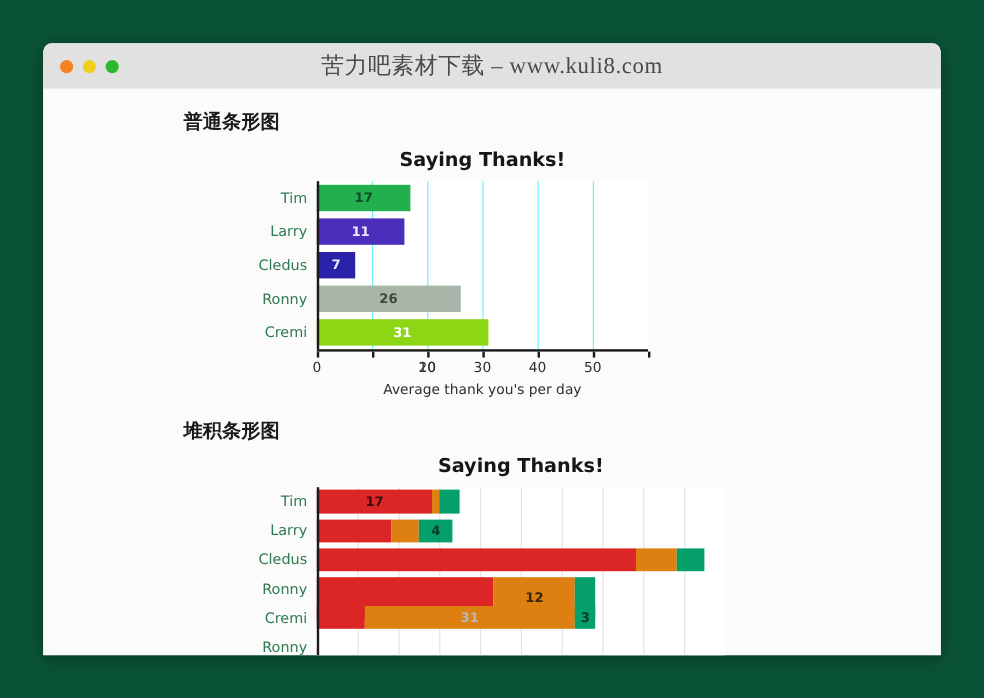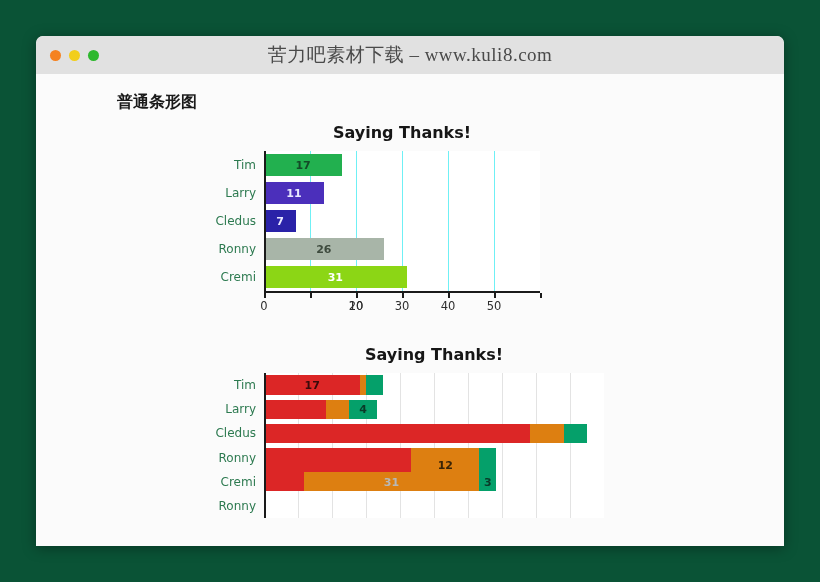--- a/index.html
+++ b/index.html
@@ -33,21 +33,21 @@
   #title-text {
     width: 100%; text-align: center;
     font-size: 19px; color: #4a4a4a;
     font-family: Liberation Serif, serif;
     letter-spacing: .5px;
   }
   #content { background: #fbfbfb; height: 472px; padding: 10px 0 0 0; position: relative; }
   .section-title {
     font-size: 16px; font-weight: bold; color: #1a1a1a;
     font-family: "DejaVu Sans", sans-serif;
-    margin-left: 81px;
+    margin-left: 117px;
   }
   .chart-wrap { position: relative; }
 
   .chart-title {
     text-align: center; font-weight: bold;
     font-family: "DejaVu Sans", sans-serif;
     color: #161616;
   }
   .plot { position: relative; }
   .gridline { position: absolute; top: 0; bottom: 0; width: 1px; }
@@ -103,21 +103,21 @@
           <div class="gridline" style="left: 92px; background: rgb(111, 240, 245);"></div>
           <div class="gridline" style="left: 138px; background: rgb(111, 240, 245);"></div>
           <div class="gridline" style="left: 184px; background: rgb(111, 240, 245);"></div>
           <div class="gridline" style="left: 230px; background: rgb(111, 240, 245);"></div>
           <div class="row" style="top: 2.8px; height: 22.4px; width: 276px;">
             <div class="bar" style="left: 0px; width: 78.2px; background: rgb(34, 176, 79);">
               <span class="bar-label" style="left: 50%; transform: translate(-50%, -50%); color: rgb(19, 74, 39);">17</span>
             </div>
           </div>
           <div class="row" style="top: 30.8px; height: 22.4px; width: 276px;">
-            <div class="bar" style="left: 0px; width: 60px; background: rgb(75, 47, 187);">
+            <div class="bar" style="left: 0px; width: 73px; background: rgb(75, 47, 187);">
               <span class="bar-label" style="left: 50%; transform: translate(-50%, -50%); color: rgb(232, 232, 255);">11</span>
             </div>
           </div>
           <div class="row" style="top: 58.8px; height: 22.4px; width: 276px;">
             <div class="bar" style="left: 0px; width: 32.2px; background: rgb(42, 34, 168);">
               <span class="bar-label" style="left: 50%; transform: translate(-50%, -50%); color: rgb(232, 232, 255);">7</span>
             </div>
           </div>
           <div class="row" style="top: 86.8px; height: 22.4px; width: 276px;">
             <div class="bar" style="left: 0px; width: 119.6px; background: rgb(168, 181, 168); padding-left: 28px;">
@@ -143,22 +143,24 @@
         <div class="xtick" style="left: 292px; top: 186px; margin-left: 28px;">10</div>
         <div class="tickmark" style="left: 320px; top: 180px;"></div>
         <div class="xtick" style="left: 320px; top: 186px;">20</div>
         <div class="tickmark" style="left: 366px; top: 180px;"></div>
         <div class="xtick" style="left: 366px; top: 186px;">30</div>
         <div class="tickmark" style="left: 412px; top: 180px;"></div>
         <div class="xtick" style="left: 412px; top: 186px;">40</div>
         <div class="tickmark" style="left: 458px; top: 180px;"></div>
         <div class="xtick" style="left: 458px; top: 186px;">50</div>
         <div class="tickmark" style="left: 504px; top: 180px;"></div>
+        <div class="xaxis-title" style="left: 228px; width: 276px; top: 204px;">Average thank you's per day</div>
       </div>
 
+    <div class="section-title" style="margin-top:12px;">堆积条形图</div>
 
     <div class="chart-wrap" id="chart2" style="position: relative; width: 748px; height: 227px;">
         <div class="chart-title" style="position: absolute; left: 228px; width: 340px; top: 8px; font-size: 16px;">Saying Thanks!</div>
         <div class="plot" style="position: absolute; left: 228px; top: 36px; width: 340px; height: 145px; background: rgb(255, 255, 255);">
           <div class="gridline" style="left: 34px; background: rgb(227, 227, 227);"></div>
           <div class="gridline" style="left: 68px; background: rgb(227, 227, 227);"></div>
           <div class="gridline" style="left: 102px; background: rgb(227, 227, 227);"></div>
           <div class="gridline" style="left: 136px; background: rgb(227, 227, 227);"></div>
           <div class="gridline" style="left: 170px; background: rgb(227, 227, 227);"></div>
           <div class="gridline" style="left: 204px; background: rgb(227, 227, 227);"></div>

